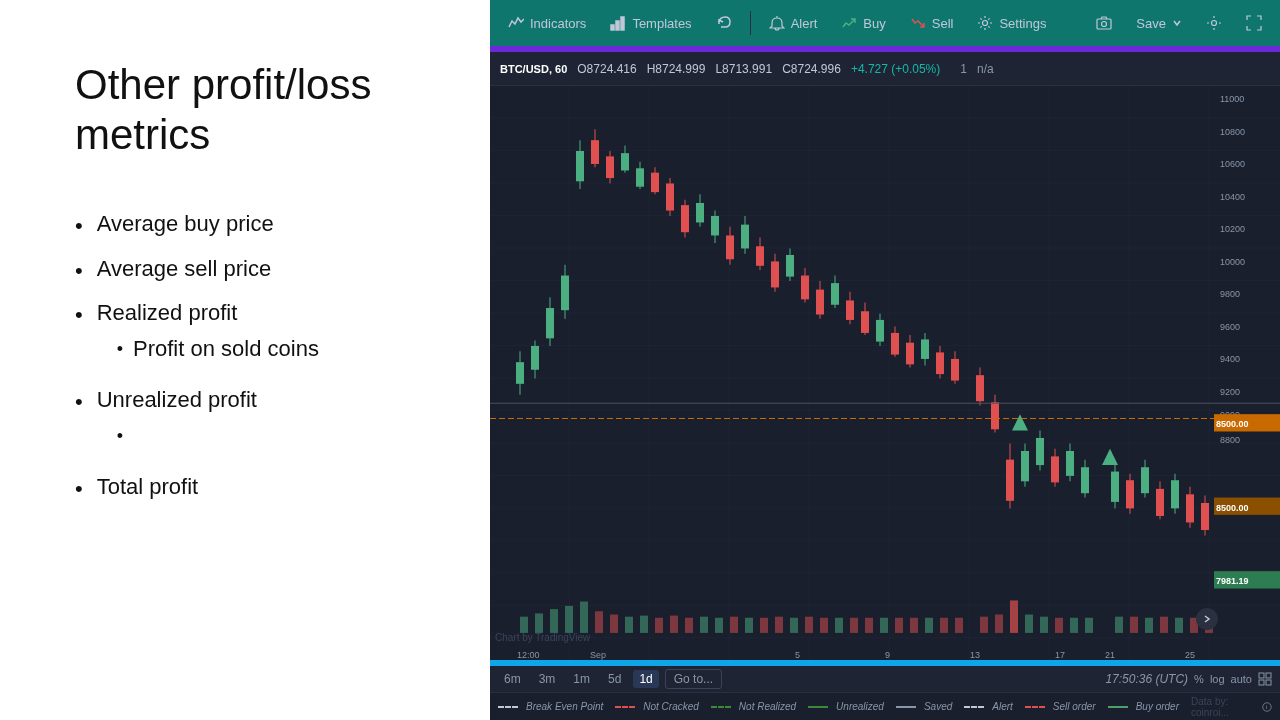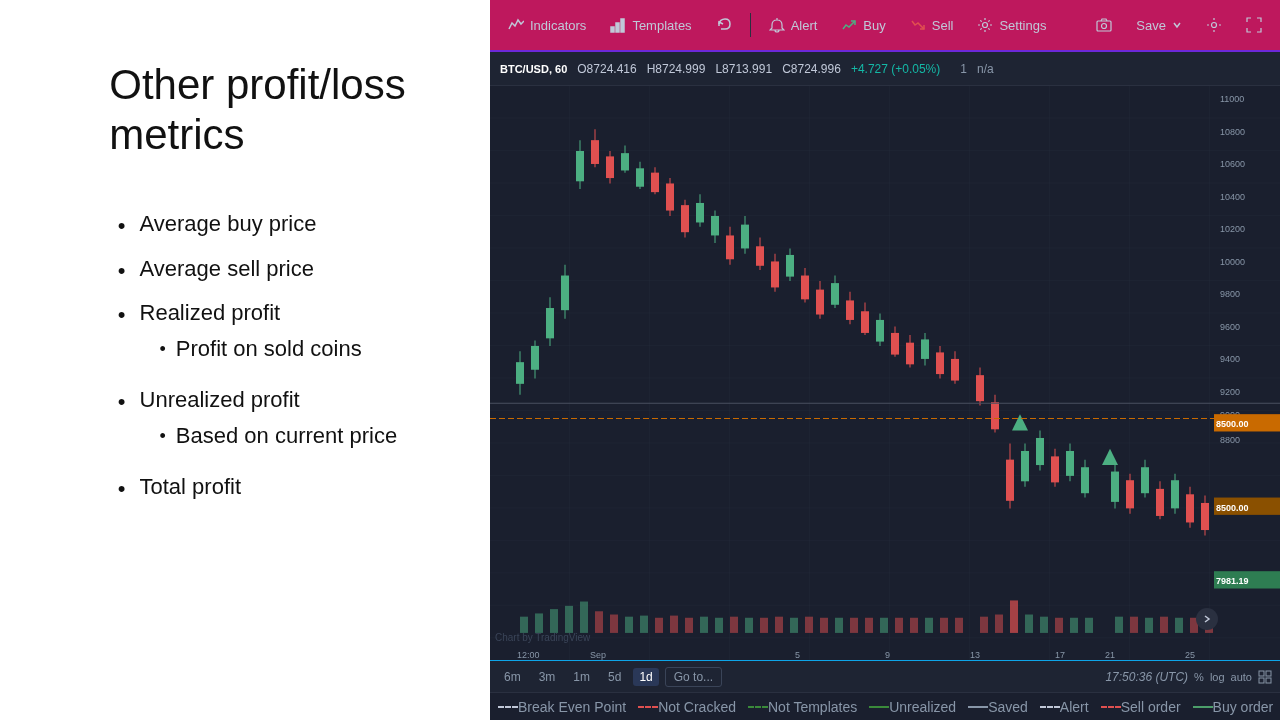--- a/index.html
+++ b/index.html
@@ -15,21 +15,20 @@
     
     .left-panel {
       width: 490px;
       min-width: 490px;
       height: 720px;
       background: #ffffff;
       display: flex;
       flex-direction: column;
       justify-content: flex-start;
       padding: 60px 50px 40px 75px;
-      align-items: center;
     }
 
     .main-title {
       font-size: 42px;
       font-weight: 400;
       color: #111111;
       line-height: 1.2;
       margin-bottom: 50px;
     }
 
@@ -80,22 +79,22 @@
       background: #1a1f2e;
       display: flex;
       flex-direction: column;
       position: relative;
       overflow: hidden;
     }
 
     
     .toolbar {
       height: 52px;
-      background: #be185d;
-      border-bottom: 2px solid #6d28d9;
+      background: #0f766e;
+      border-bottom: 6px solid #6d28d9;
       display: flex;
       align-items: center;
       padding: 0 8px;
       gap: 4px;
       flex-shrink: 0;
     }
 
     .toolbar-btn {
       display: flex;
       align-items: center;
@@ -160,21 +159,21 @@
 
     .chart-svg {
       width: 100%;
       height: 100%;
     }
 
     
     .bottom-bar {
       height: 32px;
       background: #1e2433;
-      border-top: 1px solid #0ea5e9;
+      border-top: 6px solid #0ea5e9;
       display: flex;
       align-items: center;
       padding: 0 8px;
       gap: 6px;
       flex-shrink: 0;
     }
 
     .period-btn {
       font-size: 12px;
       color: #8896a8;
@@ -228,24 +227,25 @@
       align-items: center;
       padding: 0 8px;
       gap: 12px;
       flex-shrink: 0;
       overflow: hidden;
     }
 
     .legend-item {
       display: flex;
       align-items: center;
-      gap: 0;
-      font-size: 14px;
+      gap: 8px;
+      font-size: 10px;
       color: #8896a8;
       white-space: nowrap;
+      font-style: italic;
     }
 
     .legend-line {
       width: 20px;
       height: 2px;
       border-top: 2px dashed;
     }
 
     .legend-solid {
       width: 20px;
@@ -294,21 +294,20 @@
         </ul>
       </div>
     </li>
     <li class="bullet-item">
       <span class="bullet-dot">•</span>
       <div>
         <span>Unrealized profit</span>
         <ul class="sub-list">
           <li class="sub-item">
             <span class="bullet-dot">•</span>
-            <span>Based on current price</span>
           </li>
         </ul>
       </div>
     </li>
     <li class="bullet-item">
       <span class="bullet-dot">•</span>
       <span>Total profit</span>
     </li>
   </ul>
 </div>
@@ -658,21 +657,21 @@
     <div class="legend-item">
       <div class="legend-line" style="border-color: #c0c8d8;"></div>
       <span>Break Even Point</span>
     </div>
     <div class="legend-item">
       <div class="legend-line" style="border-color: #e05050;"></div>
       <span>Not Cracked</span>
     </div>
     <div class="legend-item">
       <div class="legend-line" style="border-color: #3a8a3a;"></div>
-      <span>Not Templates</span>
+      <span>Not Realized</span>
     </div>
     <div class="legend-item">
       <div class="legend-solid" style="background: #3a8a3a;"></div>
       <span>Unrealized</span>
     </div>
     <div class="legend-item">
       <div class="legend-solid" style="background: #8896a8;"></div>
       <span>Saved</span>
     </div>
     <div class="legend-item">

